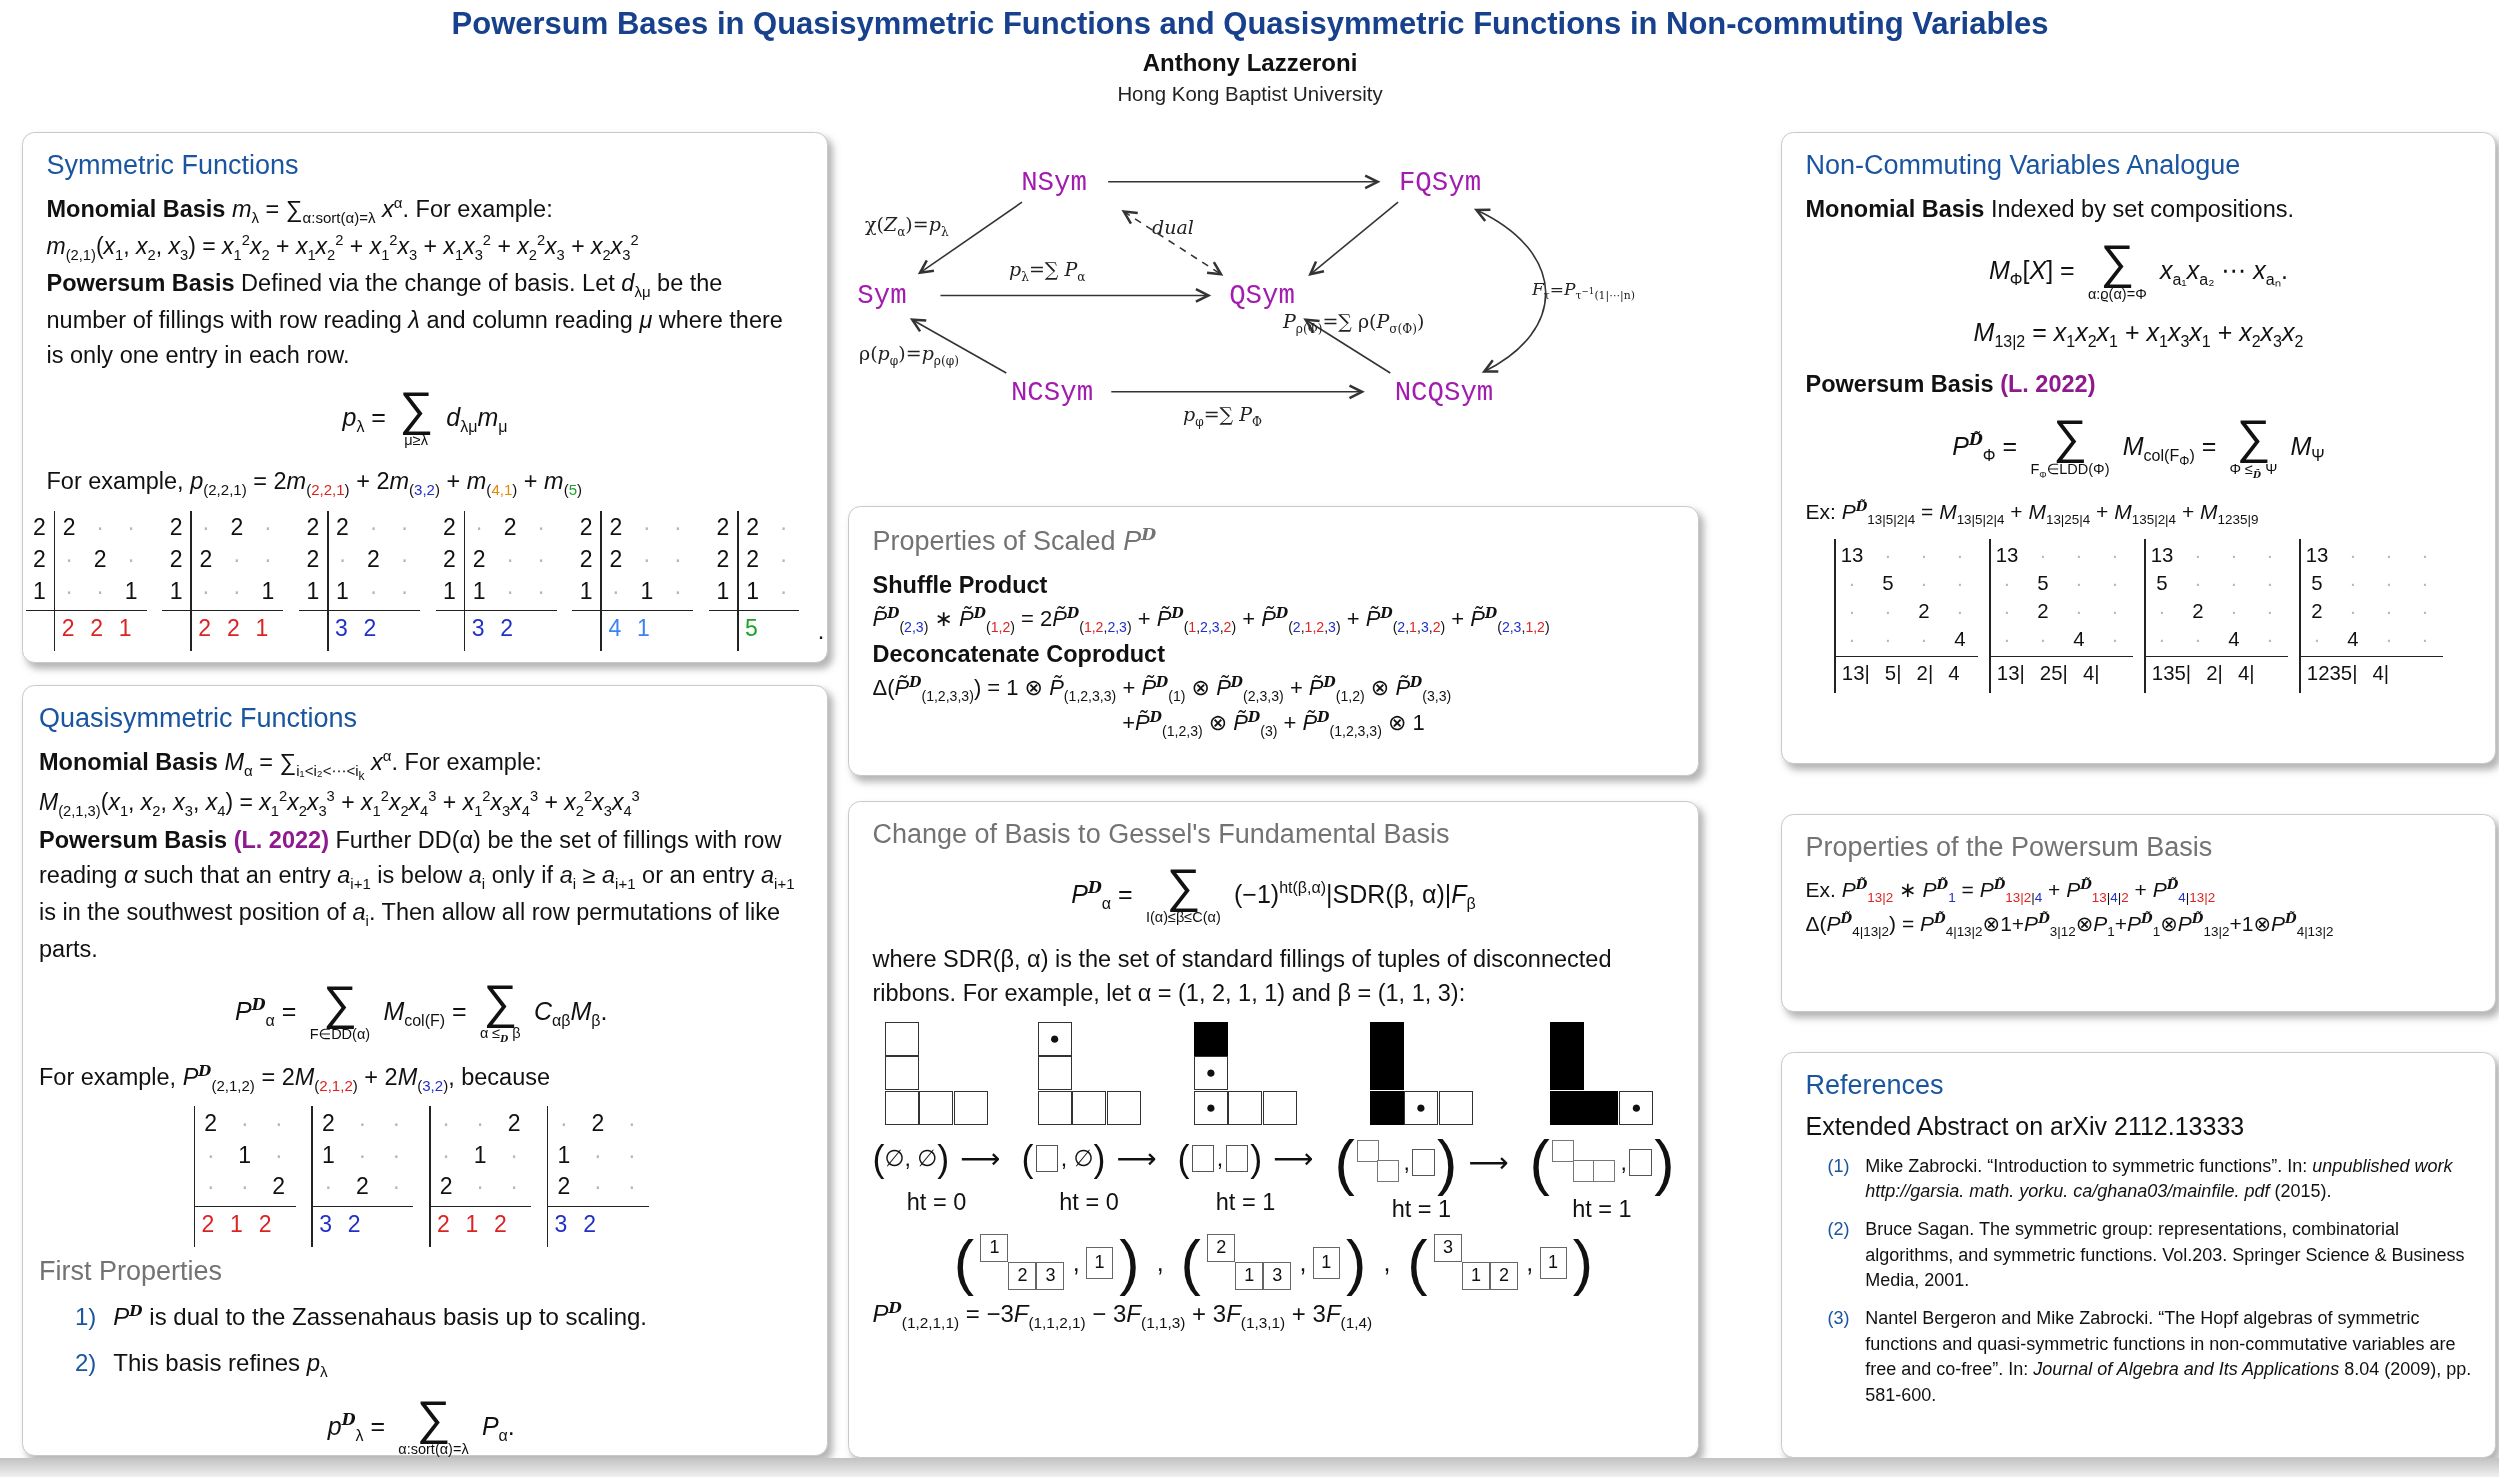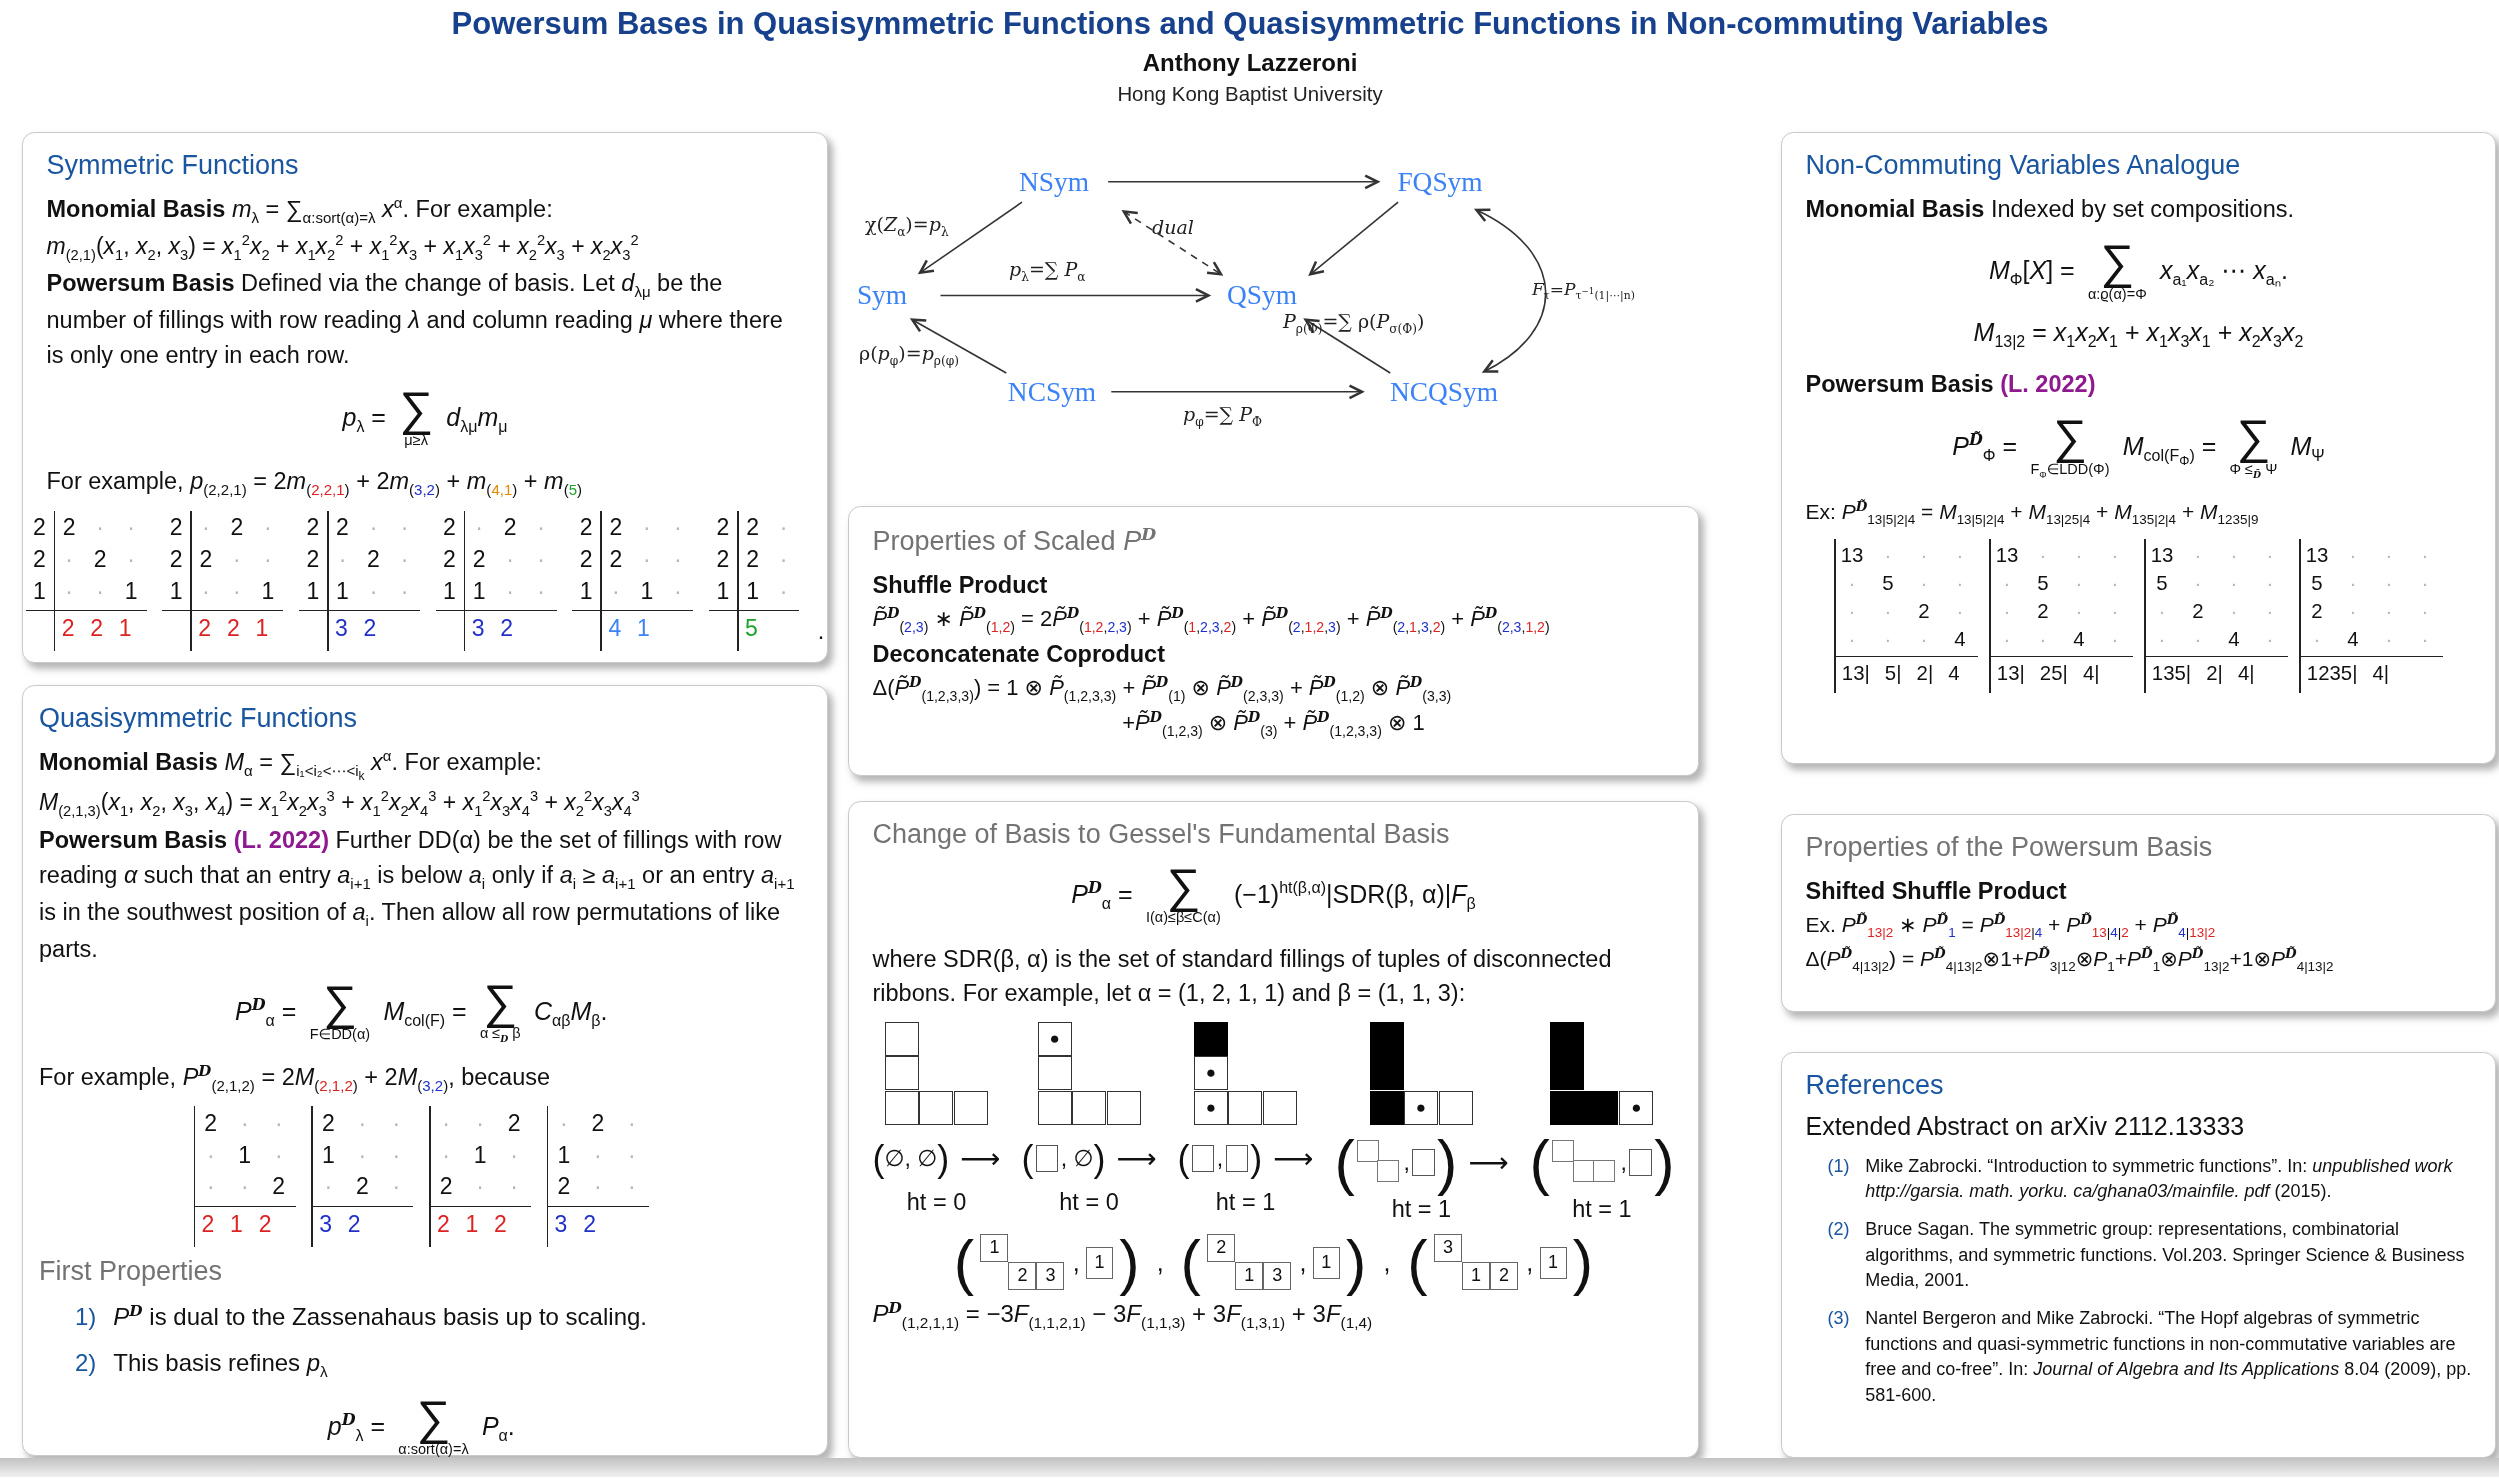--- a/index.html
+++ b/index.html
@@ -32,21 +32,21 @@
   .tb-v{position:absolute;top:-1.6px;bottom:-6.3px;width:1.6px;background:#222;}
   .tb-row{display:flex;}
   .tb-lab{text-align:right;padding-right:7.8px;box-sizing:border-box;}
   .tb-cell{text-align:center;}
   .dot{color:#b5b5b5;}
   .tb-bot{border-top:1.6px solid #222;margin-top:2.4px;padding-top:2.4px;word-spacing:9.4px;white-space:nowrap;}
   .tb-after{font-size:23.5px;margin-left:3.1px;}
   
   #diagram{position:absolute;left:848px;top:133px;width:851px;height:357px;}
   #diagram svg{position:absolute;left:0;top:0;}
-  .dnode{position:absolute;transform:translate(-50%,-50%);font-family:Liberation Serif, serif;font-size:27.4px;color:#3b82f6;white-space:nowrap;}
+  .dnode{position:absolute;transform:translate(-50%,-50%);font-family:Liberation Mono, monospace;font-size:27.4px;color:#a21caf;white-space:nowrap;}
   .dlabel{position:absolute;font-family:"DejaVu Serif",serif;font-size:19px;color:#222;white-space:nowrap;}
   
   .ribrow{display:flex;justify-content:space-between;margin-top:11px;}
   .rb-col{display:flex;flex-direction:column;align-items:center;}
   .rb-shape{position:relative;margin-bottom:12.5px;}
   .rb-cell{position:absolute;border:1.6px solid #333;box-sizing:border-box;background:#fff;
            display:flex;align-items:center;justify-content:center;font-size:17px;}
   .rb-cell.b{background:#000;border-color:#000;}
   .rb-tuple{font-size:23px;display:flex;align-items:center;white-space:nowrap;}
   .rb-ht{font-size:23.5px;margin-top:9.4px;}
@@ -614,21 +614,20 @@
           <span class="tb-cell dot" style="width: 36px;">·</span>
           <span class="tb-cell dot" style="width: 36px;">·</span>
         </div>
         <div class="tb-bot" style="padding-left: 7.8px; color: rgb(17, 17, 17);">1235|  4|</div>
       </div>
     </div>
 </div>
 
 <div class="box" style="left:1781px;top:814px;width:715px;height:198px;">
   <div class="h2 purple">Properties of the Powersum Basis</div>
-  <div class="bt" style="font-weight:bold;">Shifted Shuffle Product</div>
   <div class="bt eq27 nowrap">Ex. <i>P</i><sup class="scrD">D̃</sup><sub><r>13|2</r></sub> ∗ <i>P</i><sup class="scrD">D̃</sup><sub><bc>1</bc></sub> = <i>P</i><sup class="scrD">D̃</sup><sub><r>13|2</r>|<bc>4</bc></sub> + <i>P</i><sup class="scrD">D̃</sup><sub><r>13</r>|<bc>4</bc>|<r>2</r></sub> + <i>P</i><sup class="scrD">D̃</sup><sub><bc>4</bc>|<r>13|2</r></sub></div>
   <div class="bt eq27 nowrap">Δ(<i>P</i><sup class="scrD">D̃</sup><sub>4|13|2</sub>) = <i>P</i><sup class="scrD">D̃</sup><sub>4|13|2</sub>⊗1+<i>P</i><sup class="scrD">D̃</sup><sub>3|12</sub>⊗<i>P</i><sub>1</sub>+<i>P</i><sup class="scrD">D̃</sup><sub>1</sub>⊗<i>P</i><sup class="scrD">D̃</sup><sub>13|2</sub>+1⊗<i>P</i><sup class="scrD">D̃</sup><sub>4|13|2</sub></div>
 </div>
 
 <div class="box" style="left:1781px;top:1052px;width:715px;height:406px;">
   <div class="h2 blue">References</div>
   <div class="absline">Extended Abstract on arXiv 2112.13333</div>
   <div class="ref">
     <span class="refnum">(1)</span>
     <span class="reftext">Mike Zabrocki.  “Introduction to symmetric functions”.  In: <i>unpublished work http://garsia. math. yorku. ca/ghana03/mainfile. pdf</i> (2015).</span>

